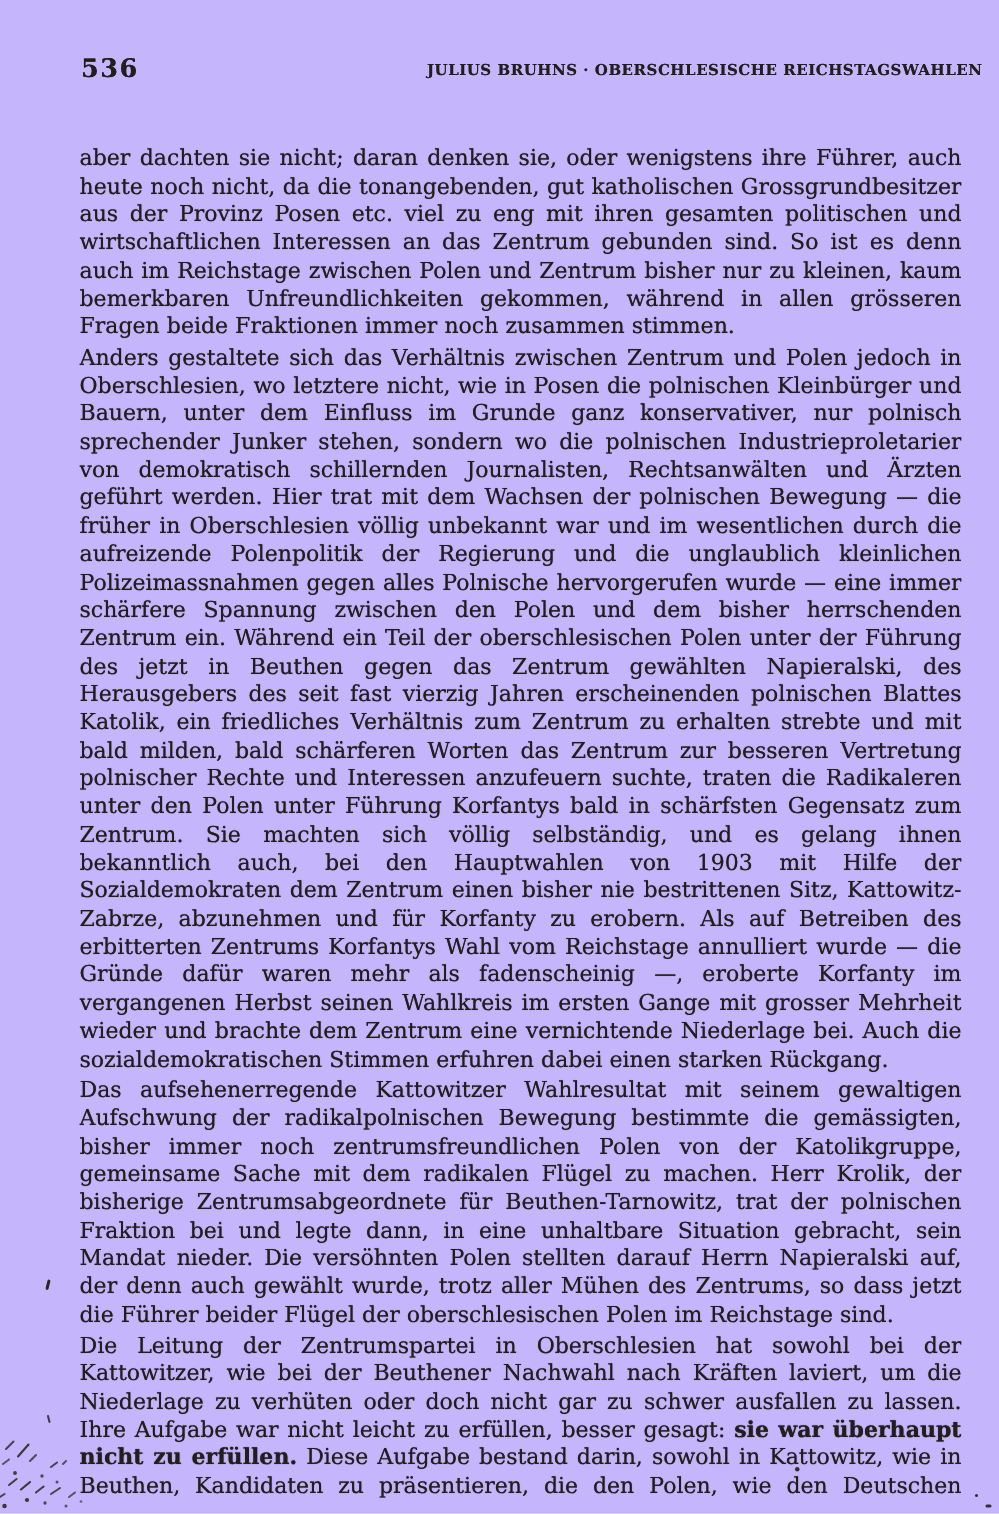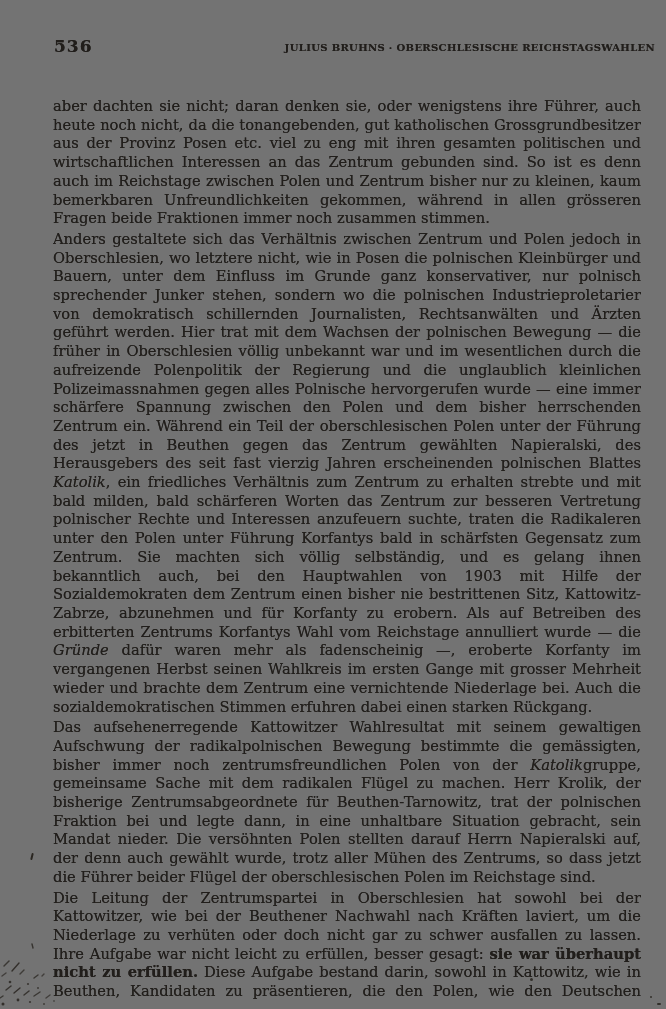--- a/index.html
+++ b/index.html
@@ -1,19 +1,19 @@
 <!DOCTYPE html>
 <html lang="de"><head>
 <meta charset="utf-8">
 <style>
   html,body{margin:0;padding:0;background:#e8e8e8;}
   .page{
     position:relative;
     width:666px;height:1009px;
-    background:#737373;
+    background:#c4b5fd;
     overflow:hidden;
     font-family:"DejaVu Serif","Liberation Serif",serif;
     color:#211e1b;
   }
   .pagenum{
     position:absolute;left:54px;top:36px;
     font-size:17px;font-weight:bold;letter-spacing:1px;
     text-shadow:0 0 .4px rgba(33,30,27,.85);
   }
   .runtitle{
@@ -23,21 +23,21 @@
     white-space:nowrap;
   }
   .body-text{
     position:absolute;left:53px;top:97px;
     width:588px;height:902px;overflow:hidden;
     font-size:14.7px;line-height:18.7px;
     text-align:justify;
     text-shadow:0 0 .45px rgba(33,30,27,.8);
   }
   .body-text p{margin:0 0 2px 0;padding:0;}
-  .it{font-style:italic;}
+  .it{}
   .bd{font-weight:bold;text-shadow:0 0 .6px rgba(33,30,27,.9);}
   .justify-last{text-align-last:justify;}
   .margin-tick{
     position:absolute;left:31px;top:853px;
     width:2px;height:7px;background:#2a2621;border-radius:1px;
     transform:rotate(14deg);
   }
   .speck{position:absolute;background:#33302b;border-radius:50%;}
   .speck.s1{left:530px;top:978px;width:3px;height:3px;}
   .speck.s2{left:650px;top:996px;width:2px;height:2px;}

